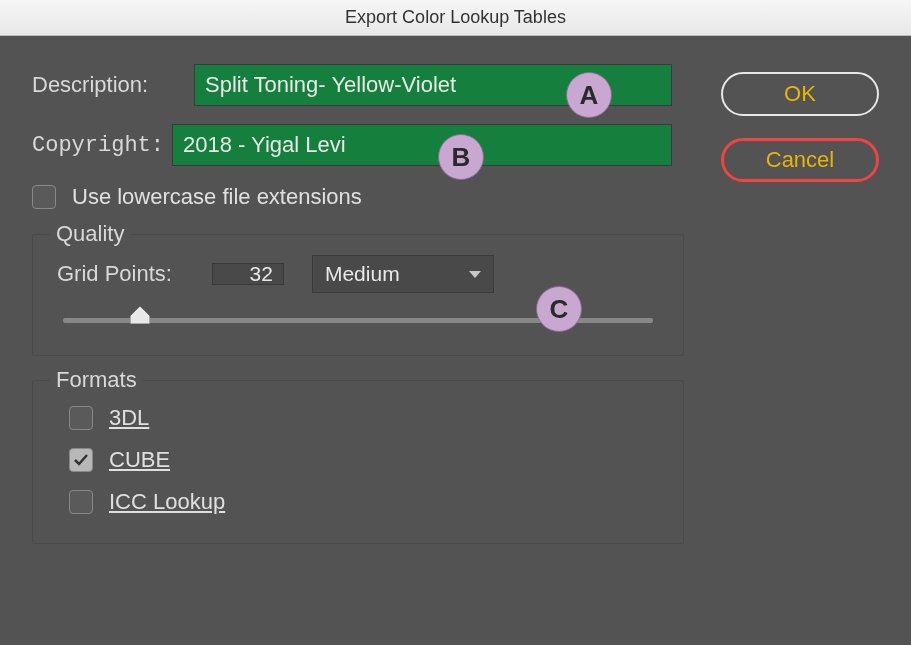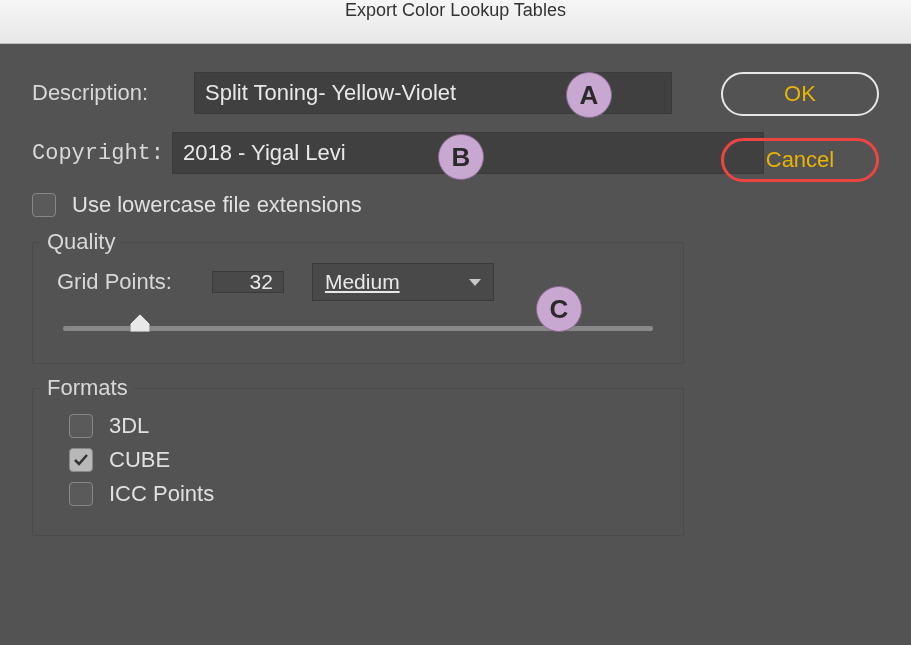--- a/index.html
+++ b/index.html
@@ -4,24 +4,25 @@
   <style>
     * { box-sizing: border-box; margin: 0; padding: 0; }
     body {
       font-family: -apple-system, "Helvetica Neue", Arial, sans-serif;
       background: #535353;
       width: 911px;
       height: 645px;
       overflow: hidden;
     }
     .titlebar {
-      height: 44px;
+      height: 36px;
       background: linear-gradient(#f6f6f6, #e8e8e8);
       border-bottom: 1px solid #bdbdbd;
       display: flex;
+      align-items: center;
       justify-content: center;
       font-size: 18px;
       color: #333;
       font-weight: 400;
     }
     .content {
       padding: 28px 32px 20px 32px;
       color: #e0e0e0;
       font-size: 22px;
     }
@@ -32,30 +33,30 @@
       position: relative;
     }
     .label {
       color: #d8d8d8;
       font-size: 22px;
       margin-right: 12px;
     }
     .desc-label { width: 150px; }
     .copy-label { width: 128px; font-family: Liberation Mono, monospace; }
     .text-input {
-      background: #404040;
+      background: #15803d;
       border: 1px solid #3a3a3a;
       color: #e8e8e8;
       font-size: 22px;
       padding: 14px 10px;
       height: 42px;
       outline: none;
     }
     .desc-input { width: 478px; }
-    .copy-input { width: 592px; }
+    .copy-input { width: 500px; }
     .buttons {
       position: absolute;
       right: 32px;
       top: 72px;
       display: flex;
       flex-direction: column;
       gap: 22px;
       align-items: center;
     }
     .pill-btn {
@@ -98,21 +99,21 @@
       border: 1px solid #4a4a4a;
       border-radius: 2px;
       position: relative;
       padding: 20px 24px 24px 24px;
       margin-bottom: 24px;
       width: 652px;
     }
     .legend {
       position: absolute;
       top: -14px;
-      left: 8px;
+      left: 17px;
       background: #535353;
       padding: 0 6px;
       color: #d8d8d8;
       font-size: 22px;
     }
     .grid-row {
       display: flex;
       align-items: center;
       gap: 28px;
       margin-bottom: 16px;
@@ -134,21 +135,20 @@
       height: 38px;
       background: #494949;
       border: 1px solid #3a3a3a;
       color: #e8e8e8;
       font-size: 21px;
       padding: 0 12px;
       display: flex;
       align-items: center;
       justify-content: space-between;
       cursor: pointer;
-      text-decoration: underline;
     }
     .chevron {
       width: 0; height: 0;
       border-left: 6px solid transparent;
       border-right: 6px solid transparent;
       border-top: 7px solid #c8c8c8;
     }
     .slider-wrap {
       position: relative;
       width: 590px;
@@ -168,21 +168,21 @@
       top: -3px;
       width: 20px;
       height: 18px;
       transform: translateX(-50%);
       cursor: pointer;
     }
     .slider-thumb svg { display:block; }
     .formats-list {
       display: flex;
       flex-direction: column;
-      gap: 8px;
+      gap: 16px;
       margin-top: 4px;
       padding-left: 12px;
     }
     .format-item {
       display: flex;
       align-items: center;
       gap: 16px;
       font-size: 22px;
     }
     .callout {
@@ -243,38 +243,38 @@
     <div class="slider-wrap">
       <div class="slider-track"></div>
       <div class="slider-thumb" id="slider-thumb" style="left: 13%;">
         <svg width="20" height="18" viewBox="0 0 20 18">
             <path d="M10 0 L20 10 L20 18 L0 18 L0 10 Z" fill="#e8e8e8" stroke="#666"></path>
           </svg>
       </div>
     </div>
   </div>
 
-  <div class="fieldset" style="padding-bottom:28px;">
+  <div class="fieldset" style="padding-bottom:28px;text-decoration:underline;">
     <div class="legend">Formats</div>
     <div class="formats-list" id="formats-list">
         <div class="format-item">
           <div class="checkbox"></div>
           <span>3DL</span>
         </div>
         <div class="format-item">
           <div class="checkbox checked">
             <svg width="16" height="16" viewBox="0 0 16 16">
               <path d="M2 8 L6 12 L14 3" stroke="#333" stroke-width="2.5" fill="none"></path>
             </svg>
           </div>
           <span>CUBE</span>
         </div>
         <div class="format-item">
           <div class="checkbox"></div>
-          <span>ICC Points</span>
+          <span>ICC Lookup</span>
         </div>
       </div>
   </div>
 
 </div>
 
 <div class="buttons">
   <div class="pill-btn btn-ok">
     <span>OK</span>
   </div>

